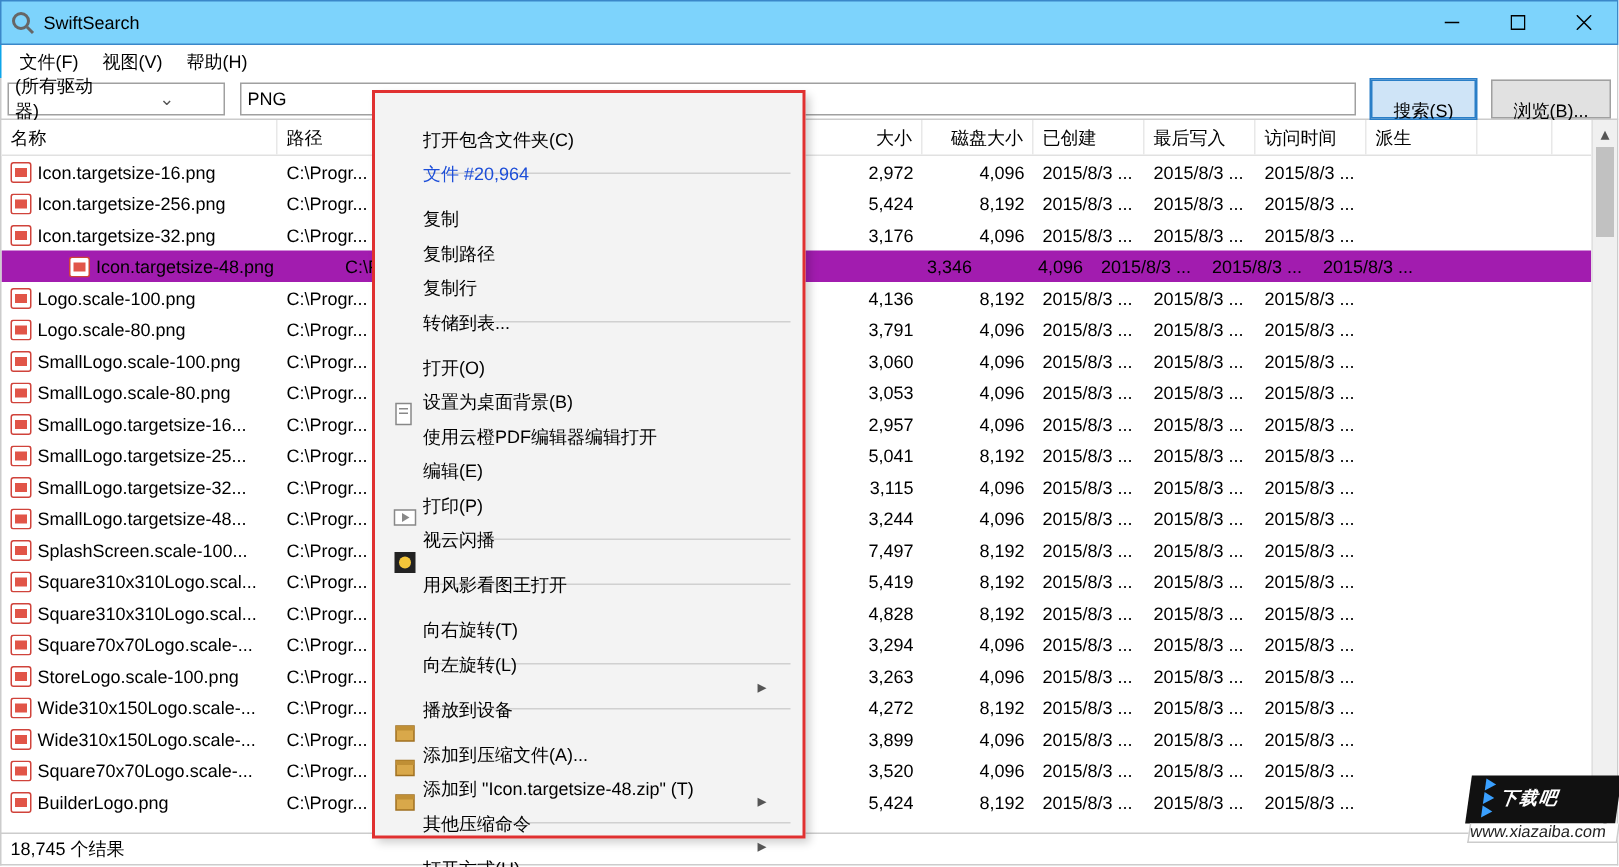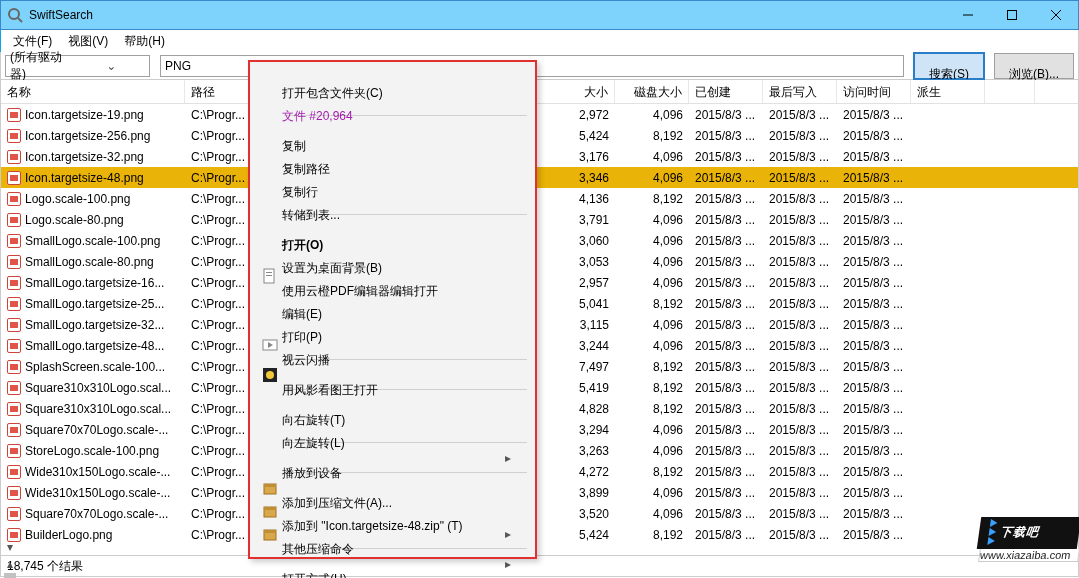--- a/index.html
+++ b/index.html
@@ -15,49 +15,49 @@
 .menubar .mitem { padding: 2px 8px; }
 
 .toolbar { height: 28px; border: 1px solid #ccc; border-top: none; display: flex; align-items: center; padding: 2px 4px; gap: 10px; }
 .toolbar .drive-sel { width: 145px; height: 22px; display: flex; align-items: center; border: 1px solid #a0a0a0; padding: 0 4px; background: #fff; }
 .toolbar .drive-sel span { flex: 1; }
 .toolbar .drive-sel .dd { width: 16px; text-align: center; color: #555; }
 .toolbar .search-input { flex: 1; height: 22px; border: 1px solid #a0a0a0; padding: 0 4px; outline: none; }
 .toolbar .btn { height: 22px; padding: 12px 14px; border: 1px solid #a0a0a0; background: #e1e1e1; }
 .toolbar .btn.primary { background: #cfe4f7; border-color: #2a7ec7; outline: 1px solid #2a7ec7; }
 
-.listarea { position: relative; border: 1px solid #ccc; border-top: none; height: 476px; display: flex; flex-direction: column; }
+.listarea { position: relative; border: 1px solid #ccc; border-top: none; height: 476px; display: flex; }
 .grid { flex: 1; overflow: hidden; }
 .ghead { display: grid; grid-template-columns: 184px 70px 360px 74px 74px 74px 74px 74px 50px; height: 24px; border-bottom: 1px solid #e1e1e1; background: #fff; }
 .ghead .hc { padding: 4px 6px; border-right: 1px solid #e8e8e8; color: #000; white-space: nowrap; overflow: hidden; }
 .ghead .hc.r { text-align: right; }
 .gbody { }
 .row { display: grid; grid-template-columns: 184px 70px 360px 74px 74px 74px 74px 74px 50px; height: 21px; align-items: center; }
-.row.sel { background: #eab308; }
+.row.sel { background: #a21caf; padding-left: 39px; }
 .row .c { padding: 0 6px; white-space: nowrap; overflow: hidden; text-overflow: ellipsis; }
 .row .c.r { text-align: right; }
 .fn { display: flex; align-items: center; gap: 4px; }
 .ficon { width: 14px; height: 14px; background: #fff; border: 1px solid #d0433b; border-radius: 2px; display: flex; align-items: center; justify-content: center; flex-shrink: 0; }
 .ficon::after { content: ""; width: 8px; height: 6px; background: #e15548; }
 
 .vscroll { width: 17px; background: #f0f0f0; border-left: 1px solid #e0e0e0; position: relative; }
 .vscroll .thumb { position: absolute; top: 18px; left: 2px; right: 2px; height: 60px; background: #c1c1c1; }
 .vscroll .arr { position: absolute; left: 0; right: 0; height: 17px; display: flex; align-items: center; justify-content: center; color: #555; }
 .vscroll .arr.up { top: 0; }
 .vscroll .arr.dn { bottom: 0; }
 
 .status { height: 21px; border: 1px solid #ccc; border-top: none; padding: 2px 6px; display: flex; align-items: center; }
 
 
 .ctx { position: absolute; left: 248px; top: 60px; width: 289px; height: 499px; background: #f3f3f3; border: 2px solid #e03030; box-shadow: 3px 3px 6px rgba(0,0,0,0.2); z-index: 50; padding: 4px 0; }
 .ctx .mi { display: flex; align-items: center; height: 23px; padding: 0 24px 0 8px; position: relative; }
 .ctx .mi .mic { width: 24px; display: flex; align-items: center; justify-content: center; }
 .ctx .mi .lbl { flex: 1; white-space: nowrap; margin-top: 32px; }
 .ctx .mi .arr { color: #555; }
-.ctx .mi.disabled .lbl { color: #a21caf; }
+.ctx .mi.disabled .lbl { color: #1d4ed8; }
 .ctx .sep { height: 1px; background: #d0d0d0; margin: 3px 8px 3px 34px; }
 .ctx .mic svg { width: 16px; height: 16px; }
 
 .watermark { position: absolute; right: 0; bottom: 16px; z-index: 80; pointer-events: none; }
 .watermark .box { background: #111; color: #fff; font-weight: bold; font-style: italic; font-size: 26px; padding: 2px 10px 4px; letter-spacing: 1px; transform: skewX(-8deg); display: flex; align-items: center; gap: 4px; }
 .watermark .arrows { display: flex; flex-direction: column; gap: 1px; }
 .watermark .arrows span { width: 0; height: 0; border-top: 4px solid transparent; border-bottom: 4px solid transparent; border-left: 7px solid #3aa0ff; }
 .watermark .url { background: #fff; color: #222; font-size: 11px; text-align: right; padding-right: 8px; border: 1px solid #ccc; border-top: none; transform: skewX(-8deg); }
 </style>
 </head>
@@ -115,21 +115,21 @@
       <div class="hc">已创建</div>
       <div class="hc">最后写入</div>
       <div class="hc">访问时间</div>
       <div class="hc">派生</div>
       <div class="hc"></div>
     </div>
     <div class="gbody" id="gbody">
         <div class="row">
           <div class="c fn">
             <span class="ficon"></span>
-            <span>Icon.targetsize-19.png</span>
+            <span>Icon.targetsize-16.png</span>
           </div>
           <div class="c">C:\Progr...</div>
           <div class="c r">2,972</div>
           <div class="c r">4,096</div>
           <div class="c">2015/8/3 ...</div>
           <div class="c">2015/8/3 ...</div>
           <div class="c">2015/8/3 ...</div>
           <div class="c"></div>
           <div class="c"></div>
         </div>
@@ -448,21 +448,21 @@
       <span class="mic"></span>
       <span class="lbl">复制行</span>
     </div>
   <div class="mi">
       <span class="mic"></span>
       <span class="lbl">转储到表...</span>
     </div>
   <div class="sep"></div>
   <div class="mi">
       <span class="mic"></span>
-      <span class="lbl" style="font-weight:bold">打开(O)</span>
+      <span class="lbl" style="font-weight:normal">打开(O)</span>
     </div>
   <div class="mi">
       <span class="mic"></span>
       <span class="lbl">设置为桌面背景(B)</span>
     </div>
   <div class="mi">
       <span class="mic">
         <svg viewBox="0 0 16 16">
           <rect x="2" y="1" width="10" height="14" fill="#fff" stroke="#888"></rect>
           <rect x="4" y="4" width="6" height="1" fill="#888"></rect>

